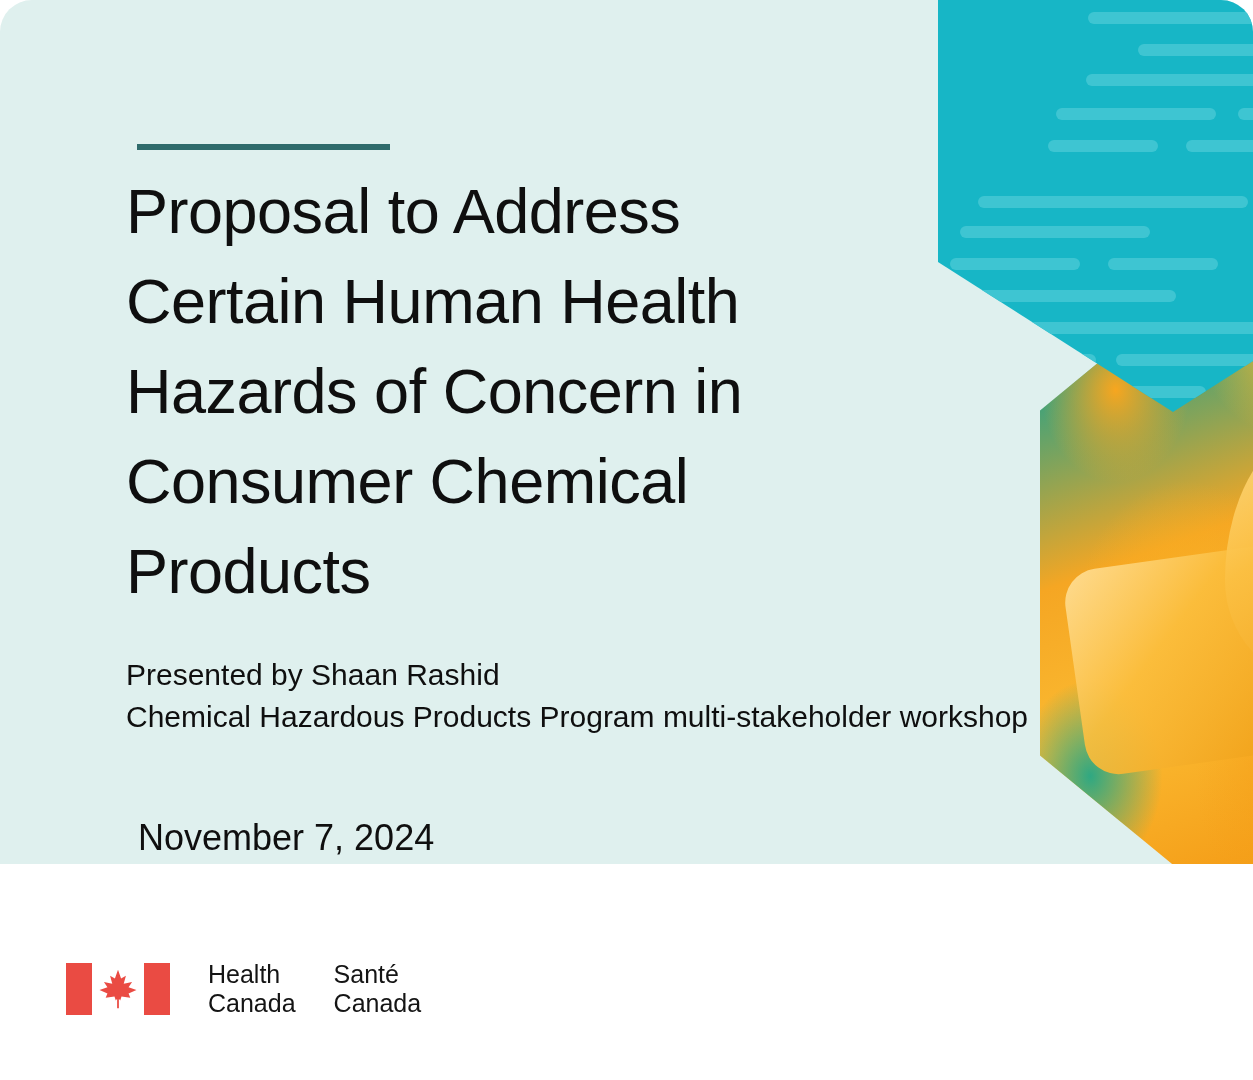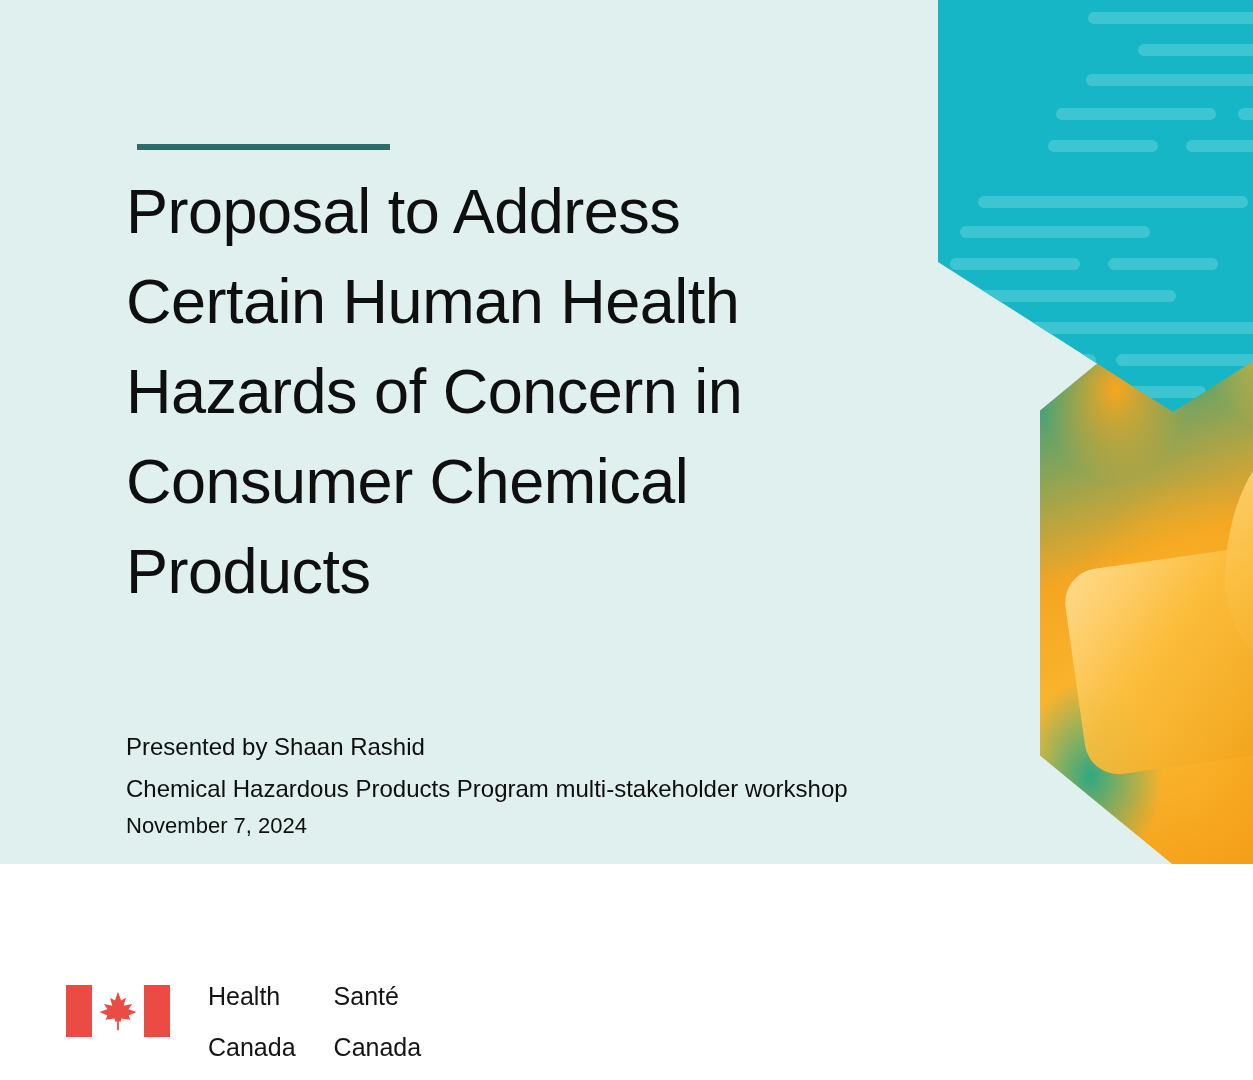--- a/index.html
+++ b/index.html
@@ -10,20 +10,21 @@
   body {
     font-family: "Liberation Sans", sans-serif;
   }
 
   #slide {
     position: relative;
     width: 1253px;
     height: 1080px;
     background: #ffffff;
     overflow: hidden;
+    border-radius: 32px;
   }
 
   
   .panel {
     position: absolute;
     left: 0;
     top: 0;
     width: 1253px;
     height: 864px;
     background: #dff0ee;
@@ -158,36 +159,36 @@
     font-size: 63px;
     line-height: 90px;
     font-weight: 400;
     letter-spacing: -0.5px;
     color: #0f0f0f;
   }
 
   .byline {
     position: absolute;
     left: 126px;
-    top: 726px;
+    top: 654px;
     width: 1060px;
     margin: 0;
-    font-size: 24px;
+    font-size: 30px;
     line-height: 42px;
     font-weight: 400;
     color: #0f0f0f;
   }
   .byline .line { display: block; white-space: nowrap; }
 
   .date {
     position: absolute;
     left: 126px;
     top: 806px;
-    margin: 0;
-    font-size: 22px;
+    margin: 12px;
+    font-size: 36px;
     line-height: 40px;
     font-weight: 400;
     color: #0f0f0f;
   }
 
   
   .wordmark {
     position: absolute;
     left: 66px;
     top: 960px;
@@ -222,21 +223,21 @@
     display: flex;
     gap: 38px;
     margin-left: 38px;
   }
   .wm-col {
     font-size: 25px;
     line-height: 29px;
     color: #141414;
     white-space: nowrap;
   }
-  .wm-col span { display: block; margin-top: 22px; }
+  .wm-col span { display: block; }
 </style>
 </head>
 <body>
 
 <div id="slide">
 
   <div class="panel"></div>
 
   <div class="art">
 

